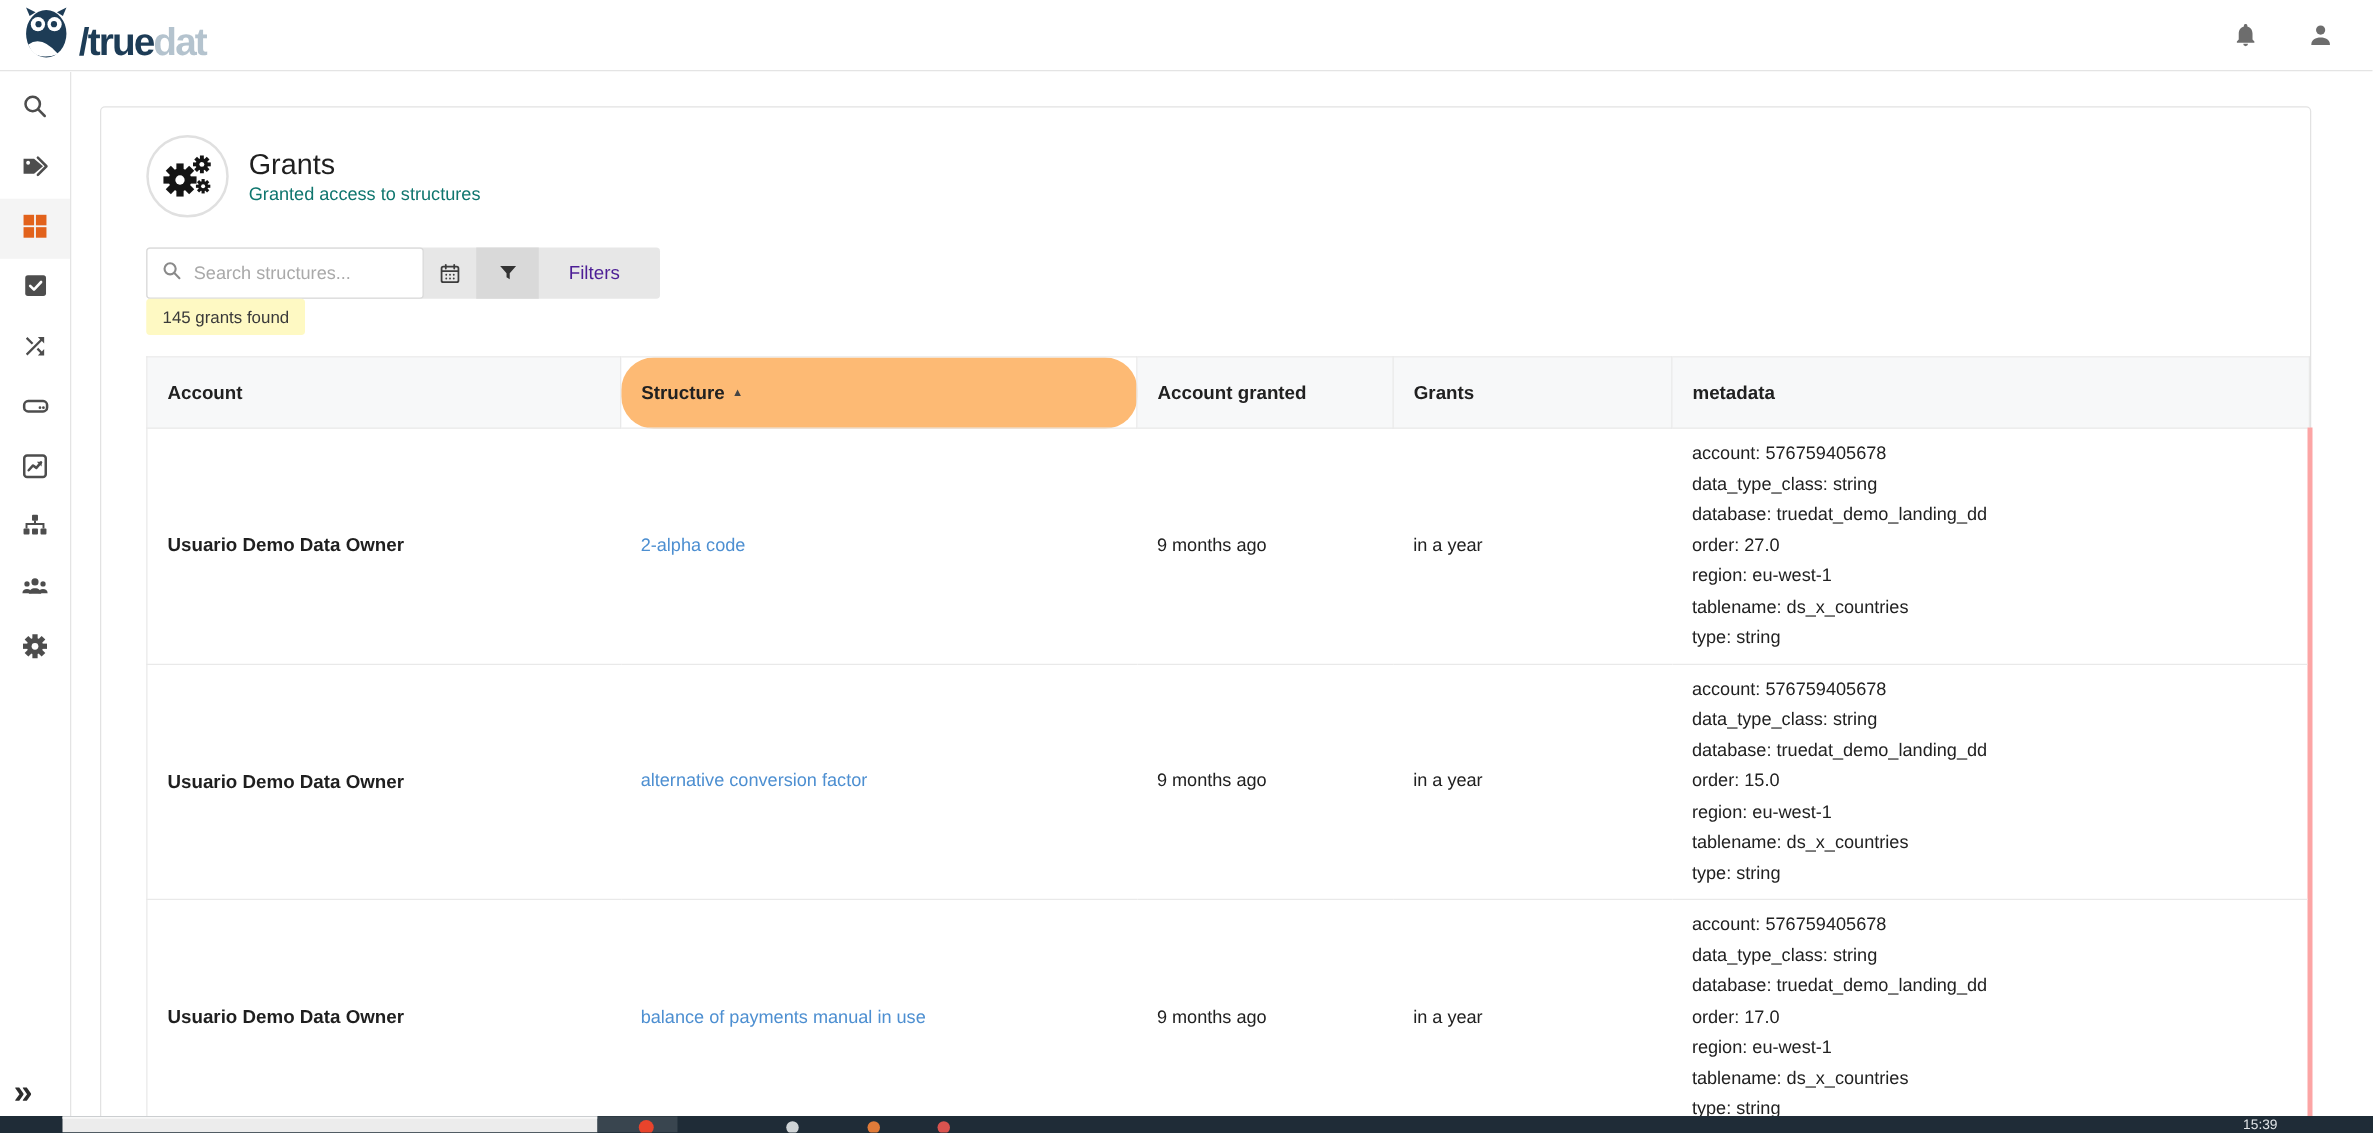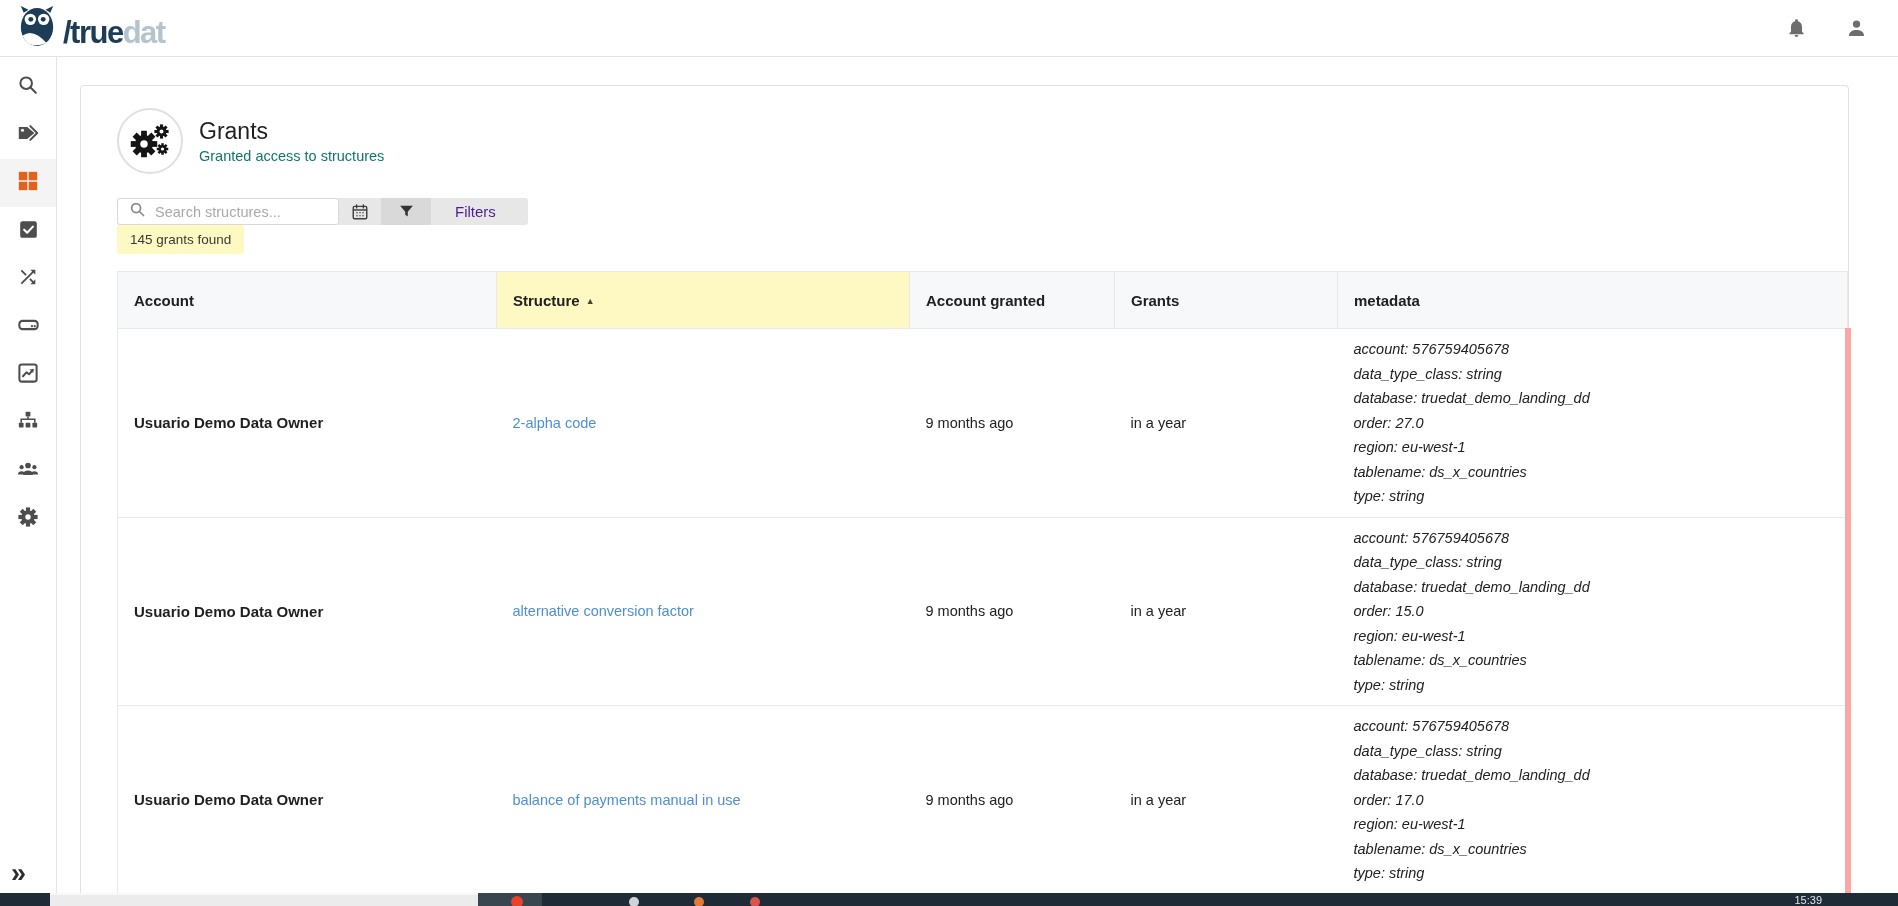--- a/index.html
+++ b/index.html
@@ -28,44 +28,44 @@
   .main { position:absolute; top:57px; left:57px; right:0; bottom:0; background:#fff; }
   .card { position:absolute; left:23px; top:28px; width:1769px; height:846px;
           border:1px solid #e2e2e2; border-radius:4px; background:#fff; padding:22px 0 0 36px; }
   .card-head { display:flex; align-items:center; gap:16px; }
   .head-circle { width:66px; height:66px; border:2px solid #e0e0e0; border-radius:50%;
                  display:flex; align-items:center; justify-content:center; flex:0 0 auto; }
   .page-title { font-size:23px; color:#1f1f1f; font-weight:400; margin-bottom:3px; }
   .page-subtitle { font-size:14.5px; color:#0f766e; }
 
   .toolbar-row { margin-top:24px; }
-  .search-group { display:inline-flex; align-items:stretch; background:#e7e7e7; border-radius:3px; height:27px; }
+  .search-group { display:inline-flex; align-items:stretch; background:#e7e7e7; border-radius:3px; height:41px; }
   .search-box { display:flex; align-items:center; gap:9px; background:#fff; border:1px solid #d9d9d9;
                 border-radius:3px; width:222px; padding:0 11px; }
   .search-box input { border:none; outline:none; width:100%; font-size:14.5px; color:#444;
                       font-family:"Liberation Sans","DejaVu Sans",sans-serif; background:transparent; }
   .search-box input::placeholder { color:#a9a9a9; }
   .tool-btn { width:42px; display:flex; align-items:center; justify-content:center; cursor:pointer; }
   .tool-btn.funnel { background:#d9d9d9; width:50px; }
   .filters-label { display:flex; align-items:center; padding:0 32px 0 24px; font-size:15px; color:#4c1d95; cursor:pointer; }
 
   .count-badge { display:inline-block; background:#fef9c3; border-radius:3px;
                  padding:7px 13px; font-size:13.5px; color:#3a3a3a; }
 
   
   table.grants { border-collapse:collapse; table-layout:fixed; width:1730px; margin-top:17px; }
   table.grants thead th { background:#f7f8f9; border:1px solid #e9e9e9; height:57px; text-align:left;
                           padding:0 16px; font-size:15px; font-weight:bold; color:#212121; }
-  table.grants thead th.sorted { background:#fef9c3; }
+  table.grants thead th.sorted { background:#fdba74;border-radius:26px; }
   .sort-arrow { font-size:9px; color:#454545; margin-left:6px; vertical-align:2px; }
   table.grants tbody tr { height:179px; }
   table.grants tbody td { border-bottom:1px solid #e9e9e9; vertical-align:middle; padding:8px 16px;
                           font-size:14.5px; color:#212121; }
   table.grants tbody td:first-child { border-left:1px solid #e9e9e9; font-weight:bold; font-size:15px; color:#1f1f1f; }
-  table.grants tbody td:last-child { border-right:6px solid #fca5a5;font-style:italic; }
+  table.grants tbody td:last-child { border-right:4px solid #fca5a5; }
   .structure-link { color:#4d8fd1; cursor:pointer; text-decoration:none; }
   .muted { color:#6d6d6d; }
   .meta-line { line-height:24.5px; font-size:14.5px; color:#212121; }
 
   
   .taskbar { position:fixed; left:0; right:0; bottom:0; height:13px; background:#1f2c37; z-index:10; overflow:hidden; }
   .tb-window { position:absolute; left:50px; top:0; width:428px; height:13px; background:#ececec;
                border-top:2px solid #f8f8f8; }
   .tb-item { position:absolute; left:478px; top:0; width:64px; height:13px; background:#39454f; }
   .tb-dot { position:absolute; border-radius:50%; }

